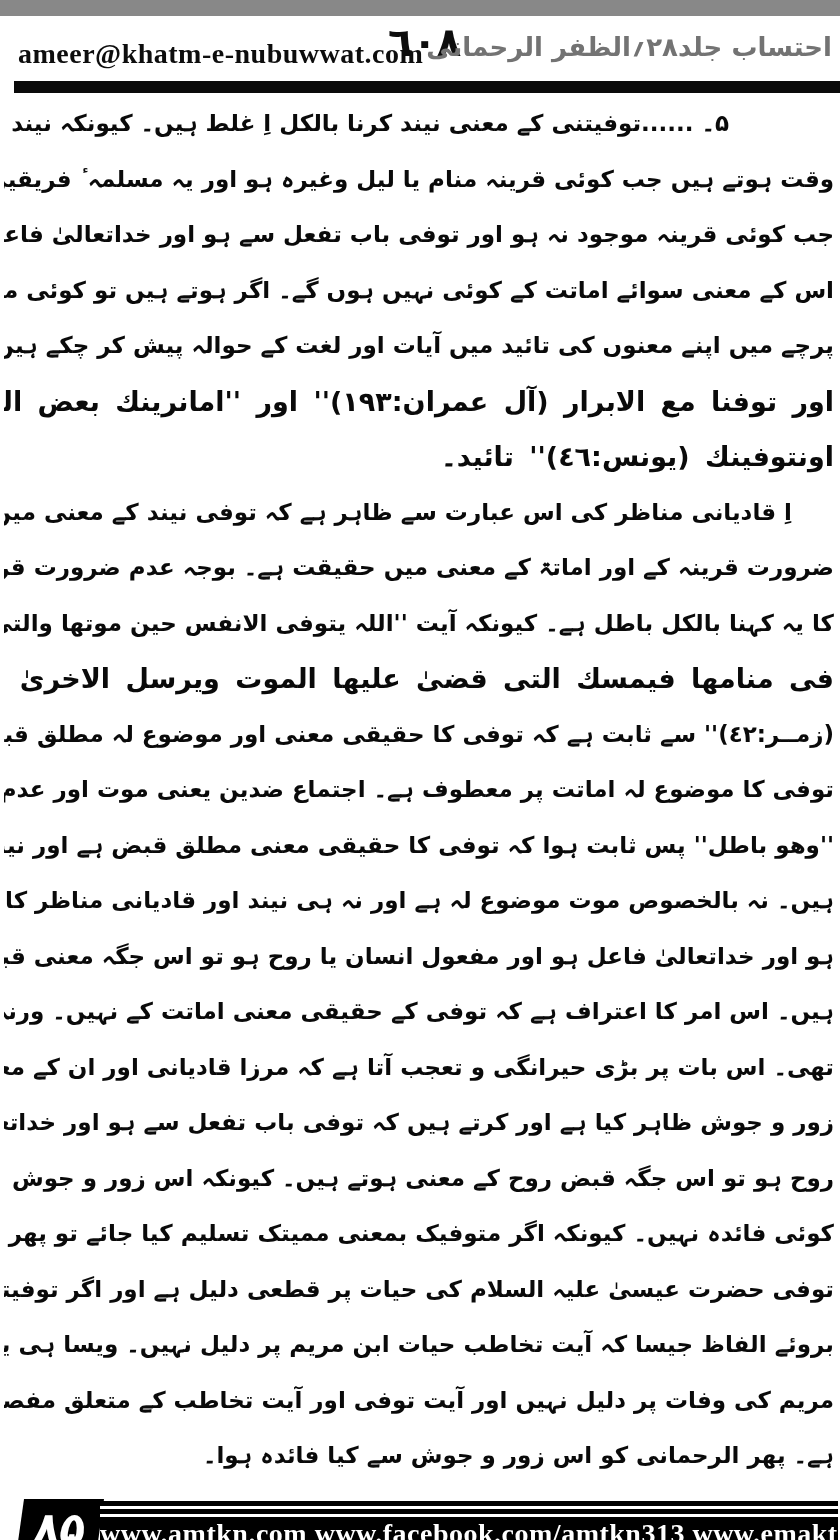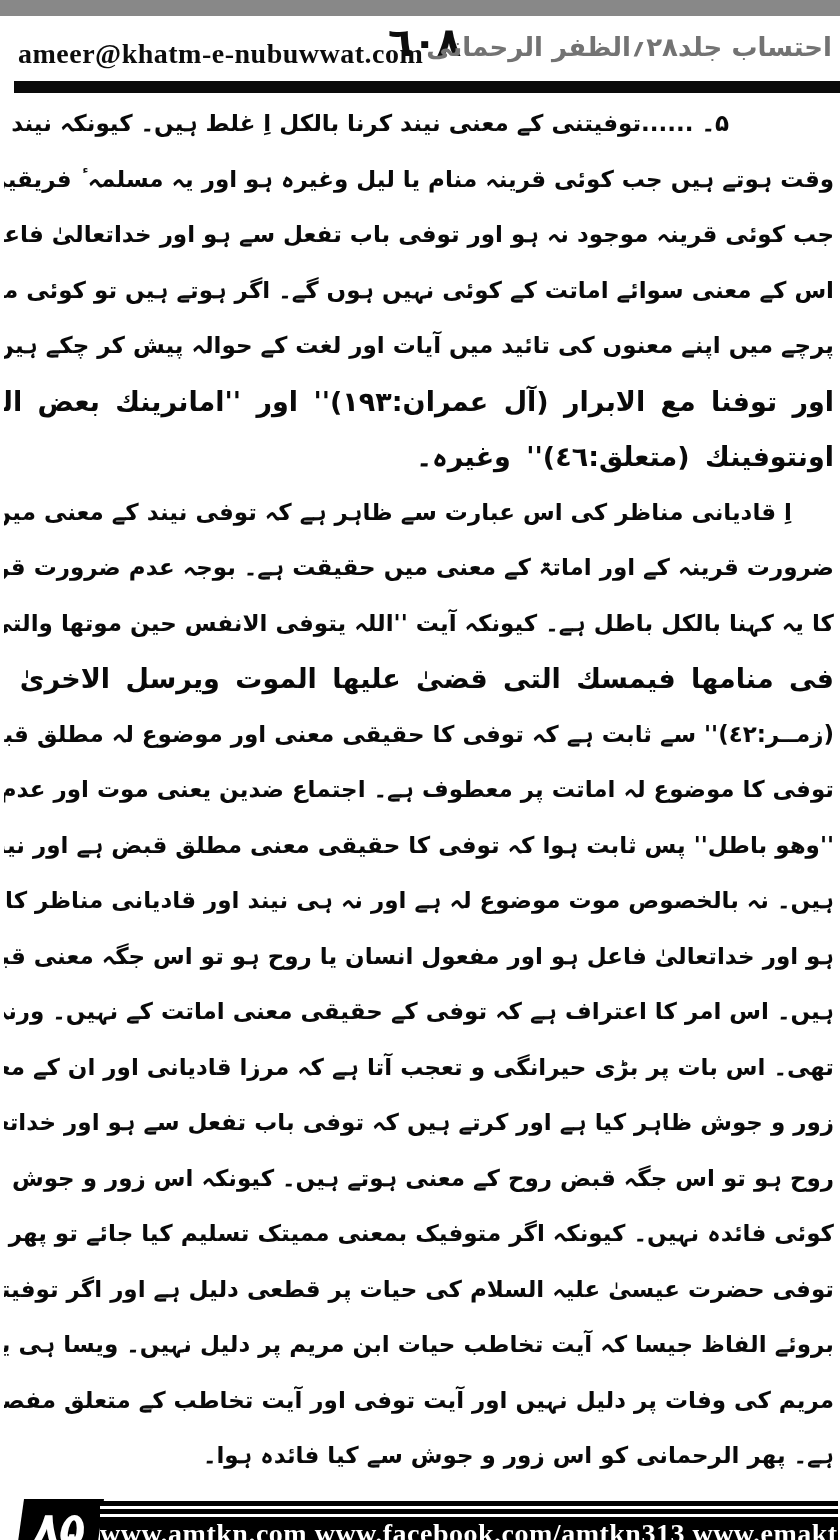--- a/index.html
+++ b/index.html
@@ -125,21 +125,21 @@
     <div class="header-rule"></div>
   </div>
 
   <div class="body-text">
     <div class="line indent-lg">۵۔ ......توفیتنی کے معنی نیند کرنا بالکل اِ غلط ہیں۔ کیونکہ نیند کے معنی توفی کے اس</div>
     <div class="line">وقت ہوتے ہیں جب کوئی قرینہ منام یا لیل وغیرہ ہو اور یہ مسلمہ ٔ فریقین ہے اور پھر سوال یہ ہے کہ</div>
     <div class="line">جب کوئی قرینہ موجود نہ ہو اور توفی باب تفعل سے ہو اور خداتعالیٰ فاعل اور مفعول کوئی انسان ہو تو</div>
     <div class="line">اس کے معنی سوائے اماتت کے کوئی نہیں ہوں گے۔ اگر ہوتے ہیں تو کوئی مثال پیش کرو اور ہم پہلے</div>
     <div class="line">پرچے میں اپنے معنوں کی تائید میں آیات اور لغت کے حوالہ پیش کر چکے ہیں۔ ''توفنی مسلماً</div>
     <div class="line naskh">اور توفنا مع الابرار (آل عمران:۱۹۳)'' اور ''امانرینك بعض الذی نعدھم</div>
-    <div class="line naskh partial">اونتوفینك (متعلق:٤٦)'' وغیرہ۔</div>
+    <div class="line naskh partial">اونتوفینك (یونس:٤٦)'' تائید۔</div>
     <div class="line indent">اِ قادیانی مناظر کی اس عبارت سے ظاہر ہے کہ توفی نیند کے معنی میں مجاز ہے۔ بوجہ</div>
     <div class="line">ضرورت قرینہ کے اور اماتۃ کے معنی میں حقیقت ہے۔ بوجہ عدم ضرورت قرینہ کے اور قادیانی مناظر</div>
     <div class="line">کا یہ کہنا بالکل باطل ہے۔ کیونکہ آیت ''اللہ یتوفی الانفس حین موتھا والتی لم تمت</div>
     <div class="line naskh">فی منامھا فیمسك التی قضیٰ علیھا الموت ویرسل الاخریٰ الیٰ اجل مسمی</div>
     <div class="line">(زمــر:٤٢)'' سے ثابت ہے کہ توفی کا حقیقی معنی اور موضوع لہ مطلق قبض ہے۔ اماتت کیونکہ اگر</div>
     <div class="line">توفی کا موضوع لہ اماتت پر معطوف ہے۔ اجتماع ضدین یعنی موت اور عدم موت لازم آئے گا۔</div>
     <div class="line">''وھو باطل'' پس ثابت ہوا کہ توفی کا حقیقی معنی مطلق قبض ہے اور نیند اور موت اس کے انواع</div>
     <div class="line">ہیں۔ نہ بالخصوص موت موضوع لہ ہے اور نہ ہی نیند اور قادیانی مناظر کا یہ کہنا کہ توفی باب تفعل سے</div>
     <div class="line">ہو اور خداتعالیٰ فاعل ہو اور مفعول انسان یا روح ہو تو اس جگہ معنی قبض روح یا اماتت کے ہوتے</div>
     <div class="line">ہیں۔ اس امر کا اعتراف ہے کہ توفی کے حقیقی معنی اماتت کے نہیں۔ ورنہ ان قیود کی کیا ضرورت</div>

